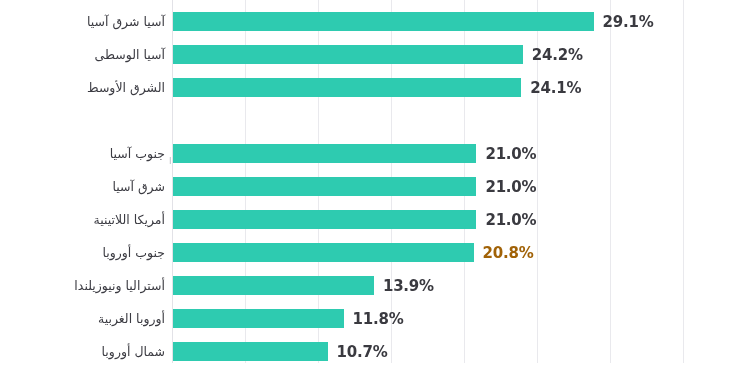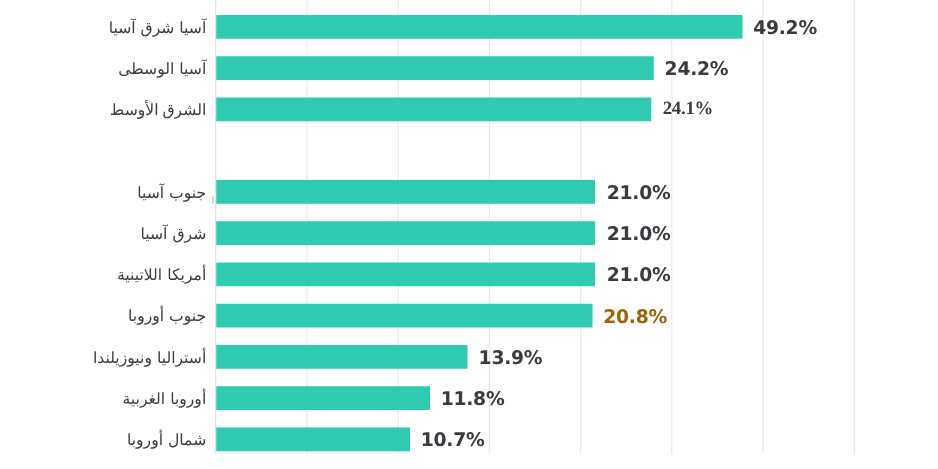--- a/index.html
+++ b/index.html
@@ -121,31 +121,31 @@
     <div class="gridline" style="left:511px;"></div>
   </div>
 
   <div class="axis-stub">ا</div>
 
   <div class="rows" id="rows">
       <div class="row" style="top: 5px;">
         <div class="cat-label">آسيا شرق آسيا</div>
         <div class="bar-wrap">
           <div class="bar" style="width: 420.5px; background: rgb(46, 203, 176);"></div>
-          <div class="value-label" style="color: rgb(58, 58, 64);">49.2%</div>
+          <div class="value-label" style="color: rgb(58, 58, 64);">29.1%</div>
         </div>
       </div>
       <div class="row" style="top: 38px;">
         <div class="cat-label">آسيا الوسطى</div>
         <div class="bar-wrap">
           <div class="bar" style="width: 349.7px; background: rgb(46, 203, 176);"></div>
           <div class="value-label" style="color: rgb(58, 58, 64);">24.2%</div>
         </div>
       </div>
-      <div class="row" style="top: 71px; font-family: Liberation Serif, serif;">
+      <div class="row" style="top: 71px;">
         <div class="cat-label">الشرق الأوسط</div>
         <div class="bar-wrap">
           <div class="bar" style="width: 348.2px; background: rgb(46, 203, 176);"></div>
           <div class="value-label" style="color: rgb(58, 58, 64); text-align: center;">24.1%</div>
         </div>
       </div>
       <div class="row" style="top: 137px;">
         <div class="cat-label">جنوب آسيا</div>
         <div class="bar-wrap">
           <div class="bar" style="width: 303.4px; background: rgb(46, 203, 176);"></div>

